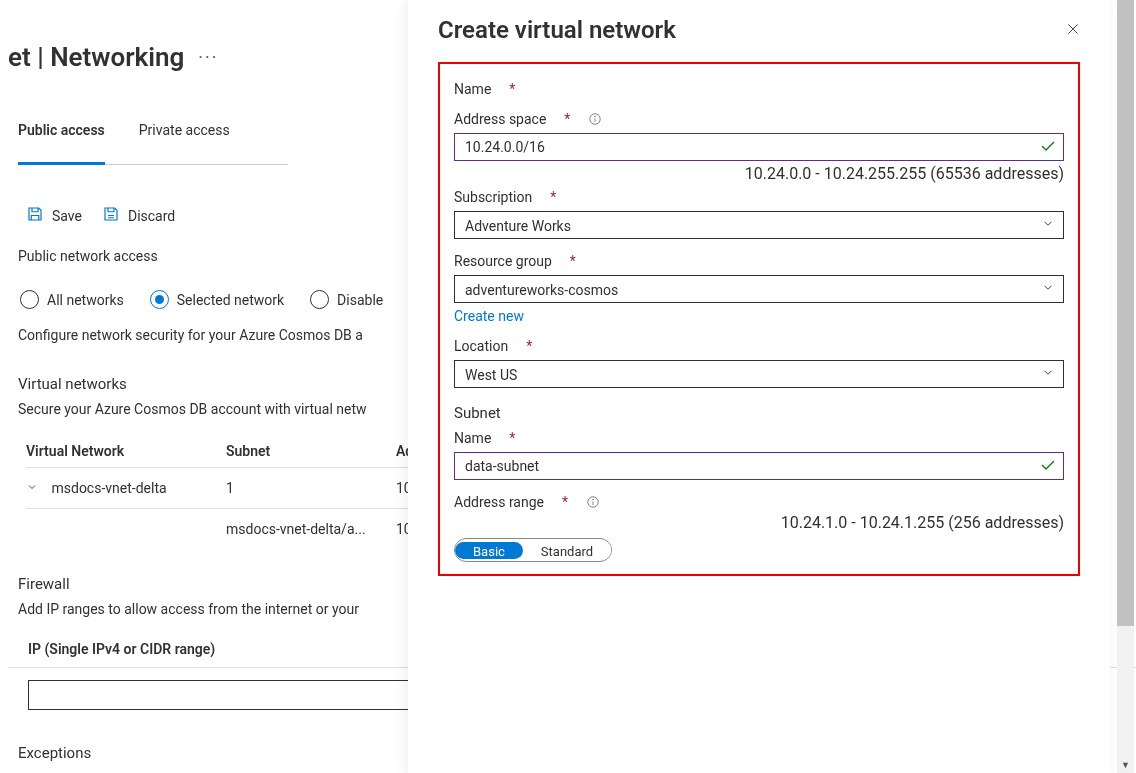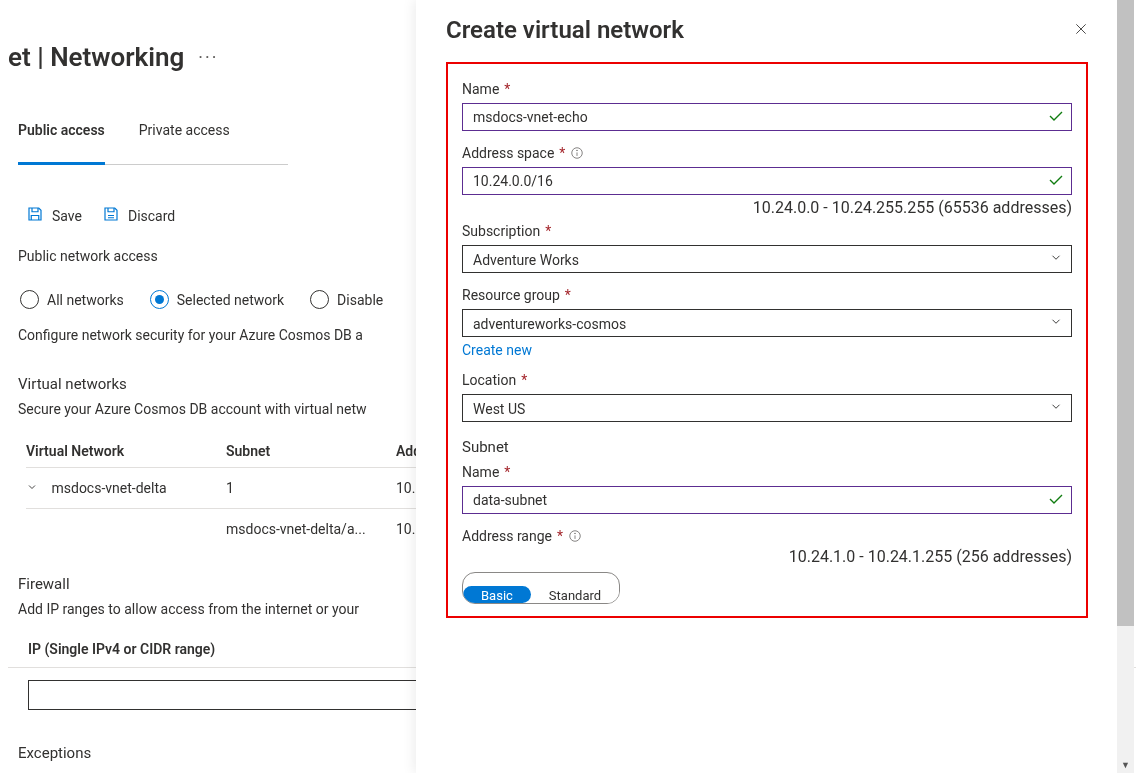--- a/index.html
+++ b/index.html
@@ -49,31 +49,31 @@
   .chev svg { width:12px; height:12px; stroke:#323130; stroke-width:1.8; fill:none; }
   .ip-col-head { font-weight:600; padding:10px 0 10px 20px; border-bottom:1px solid #e1dfdd; margin-top:14px; }
   .ip-input-row { padding:12px 0 0 20px; }
   .ip-input { width:396px; height:30px; border:1px solid #323130; padding:2px 6px; background:#fff; }
   .scrollbar { position:absolute; right:2px; top:0; width:17px; height:773px; background:#f1f1f1; }
   .scroll-thumb { position:absolute; left:0; top:0; width:17px; height:626px; background:#c1c1c1; }
   .scroll-arrow { position:absolute; width:17px; height:17px; display:flex; align-items:center; justify-content:center; cursor:pointer; color:#555; font-size:9px;}
   .scroll-arrow.down { bottom:0; background:#f1f1f1;}
   
   .panel {
-    position:absolute; top:0; right:18px; 
+    position:absolute; top:0; right:26px; 
     width:702px; height:773px; background:#fff;
     box-shadow: -2px 0 12px rgba(0,0,0,0.08);
     padding: 16px 30px 0 30px;
   }
   .panel-title-row { display:flex; justify-content:space-between; align-items:center; }
   .panel-title { font-size:24px; font-weight:600; }
   .close-x { cursor:pointer; }
   .close-x svg { width:14px; height:14px; stroke:#323130; stroke-width:1.5; fill:none; }
   .red-box { border:2px solid #ec0000; margin-top:18px; padding:13px 14px 12px 14px; }
-  .form-label { font-size:14px; color:#323130; margin-top:4px; display:flex; align-items:center; gap:5px;}
+  .form-label { font-size:14px; color:#323130; margin-top:4px; display:flex; align-items:center; gap:18px;}
   .form-label .req { color:#a4262c; }
   .info-icon { width:14px; height:14px; }
   .info-icon svg { width:14px; height:14px; stroke:#605e5c; fill:none; stroke-width:1.3; }
   .field-wrap { position:relative; margin-top:6px; }
   .field-input, .field-select {
     width:100%; height:28px; border:1px solid #323130; padding:2px 28px 2px 10px;
     font-size:14px; font-family:inherit; background:#fff; color:#323130;
   }
   .field-input.validated { border:1px solid #5c2d91; }
   .field-input.focused { border:1px solid #0078d4; outline:1px solid #0078d4; }
@@ -81,21 +81,21 @@
   .valid-check svg { width:16px; height:12px; stroke:#107c10; stroke-width:2; fill:none; }
   .field-select { appearance:none; -webkit-appearance:none; }
   .select-chevron { position:absolute; right:9px; top:50%; transform:translateY(-50%); pointer-events:none; }
   .select-chevron svg { width:14px; height:14px; stroke:#323130; stroke-width:1.6; fill:none; }
   .sub-hint { text-align:right; font-size:16px; color:#323130; margin-top:3px; }
   .link-text { color:#0078d4; cursor:pointer; margin-top:5px; display:inline-block; }
   .section-title { font-size:15px; margin-top:16px; }
   .group-spacer { margin-top:14px; }
   .toggle-pill {
     display:inline-flex; border:1px solid #8a8886; border-radius:13px; overflow:hidden; margin-top:6px;
-    height:32px; align-items:flex-end;
+    height:24px; align-items:center;
   }
   .pill-option { padding:2px 18px 0 18px; font-size:13px; display:flex; align-items:center; cursor:pointer; }
   .pill-option.active { background:#0078d4; color:#fff; border-radius:12px; }
   .pill-option.inactive { background:#fff; color:#323130; }
 </style>
 </head>
 <body>
 
 <div class="bg-page">
   <div class="heading-row">
@@ -200,26 +200,20 @@
     </div>
   </div>
 
   <div class="red-box">
 
     
     <div class="form-label">
       <span>Name</span>
         <span class="req">*</span>
     </div>
-    <div class="field-wrap">
-      <input class="field-input validated" value="msdocs-vnet-echo" style="">
-      <span class="valid-check"><svg viewBox="0 0 24 18">
-            <polyline points="3 9 9 15 21 3"></polyline>
-          </svg></span>
-    </div>
 
     
     <div class="form-label group-spacer">
       <span>Address space</span>
         <span class="req">*</span>
       <span class="info-icon"><svg viewBox="0 0 24 24">
             <circle cx="12" cy="12" r="9"></circle>
             <line x1="12" y1="11" x2="12" y2="17"></line>
             <circle cx="12" cy="7.5" r="0.6" fill="#605e5c"></circle>
           </svg></span>

